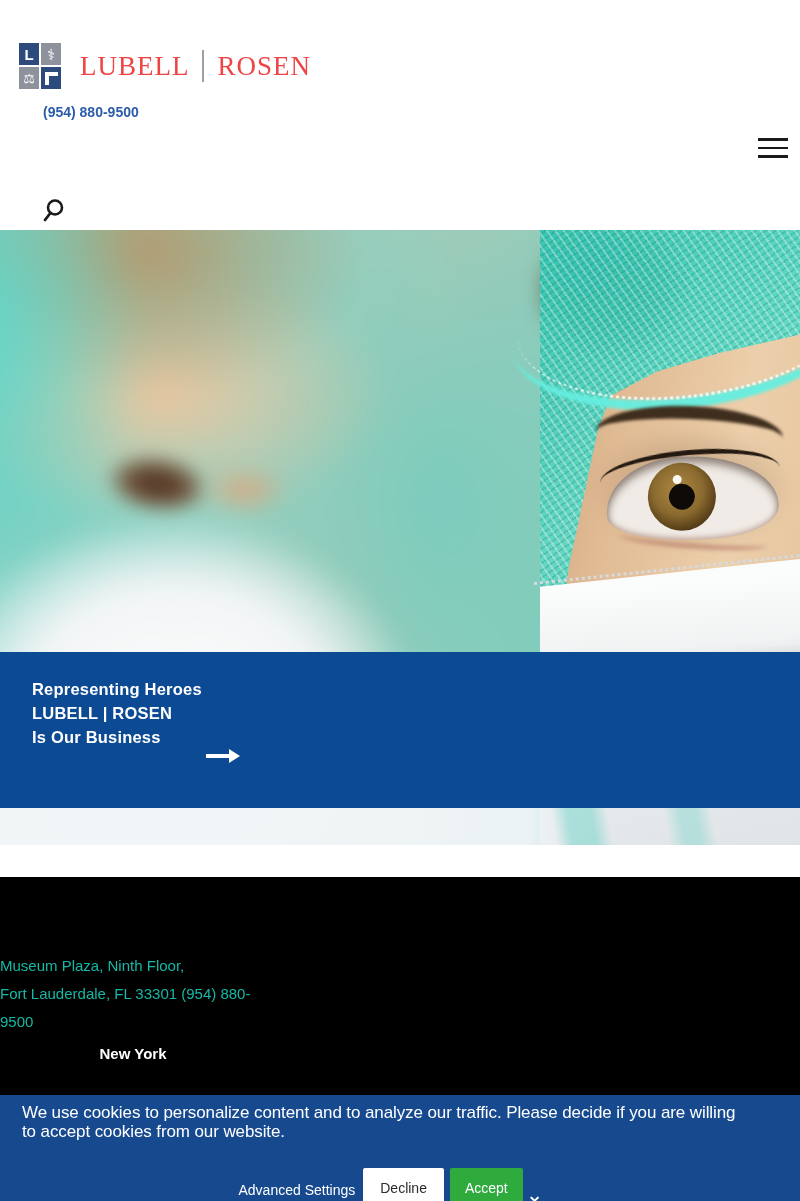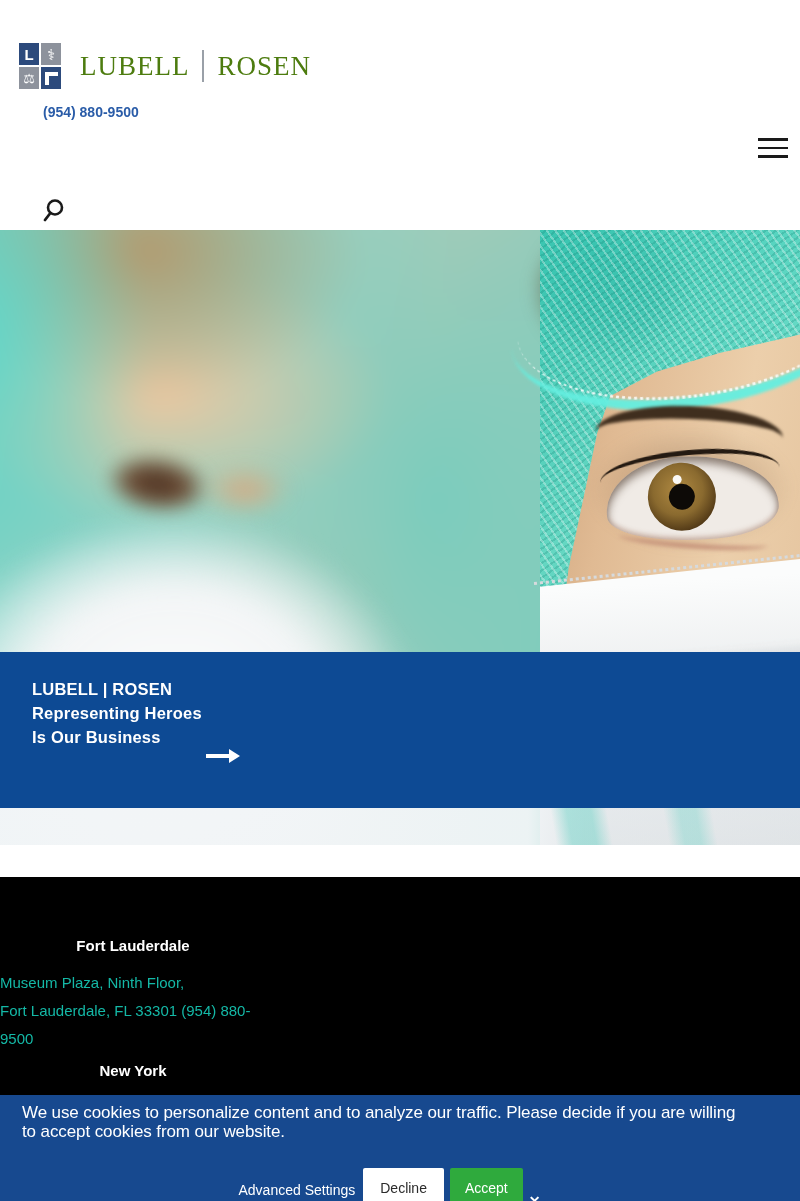--- a/index.html
+++ b/index.html
@@ -16,21 +16,21 @@
   .logo-row { position:absolute; top:43px; left:19px; display:flex; align-items:center; }
   .logo-grid { width:42px; height:46px; display:grid; grid-template-columns:1fr 1fr; grid-template-rows:1fr 1fr; gap:2px; }
   .logo-cell { display:flex; align-items:center; justify-content:center; color:#fff; }
   .cell-blue { background:#2c4a7c; }
   .cell-gray { background:#8d929c; }
   .cell-tl { font-weight:bold; font-size:15px; }
   .cell-tr { font-size:15px; line-height:1; }
   .cell-bl { font-size:13px; line-height:1; }
   .corner-glyph { width:13px; height:13px; border-top:4px solid #fff; border-left:4px solid #fff; }
   .wordmark { margin-left:19px; display:flex; align-items:center;
-    font-family:"Liberation Serif", serif; font-size:27px; letter-spacing:1px; color:#4d7c0f; }
+    font-family:"Liberation Serif", serif; font-size:27px; letter-spacing:1px; color:#ef4444; }
   .wordmark .sep { width:2px; height:32px; background:#9aa0a8; margin:0 13px; }
   .phone-link { position:absolute; top:104px; left:43px; color:#2a5ca8; font-weight:bold; font-size:14px; text-decoration:none; }
   .hamburger { position:absolute; top:138px; right:12px; width:30px; height:22px; cursor:pointer; }
   .hamburger span { display:block; width:30px; height:2.5px; background:#1a1a1a; margin-bottom:6px; }
   .search-btn { position:absolute; top:197px; left:40px; width:27px; height:27px; cursor:pointer; }
 
   
   .hero { position:absolute; top:230px; left:0; width:800px; height:615px; overflow:hidden; background:#8fd4c7; }
   .hero .bg-blur { position:absolute; inset:-30px; filter:blur(13px); transform:scale(1.06);
     background:
@@ -171,31 +171,30 @@
     <div class="teartrough"></div>
     <div class="mask"></div>
     <div class="mask-stitch"></div>
     <div class="mask-fold"></div>
   </div>
 
   <div class="bottom-wash"></div>
 
   <div class="band">
     <div class="hero-title">
+      <div>Representing Heroes</div>
       <div>LUBELL | ROSEN</div>
-      <div>Representing Heroes</div>
       <div>Is Our Business</div>
     </div>
     <div class="arrow"></div>
   </div>
 </section>
 
 <footer class="footer">
   <div class="office-col">
-    <h3 class="office-city">Fort Lauderdale</h3>
     <div class="office-addr">
       <div>Museum Plaza, Ninth Floor,</div>
       <div>Fort Lauderdale, FL 33301 (954) 880-</div>
       <div>9500</div>
     </div>
     <h3 class="office-city ny">New York</h3>
   </div>
 </footer>
 
 <div class="cookie-banner">

